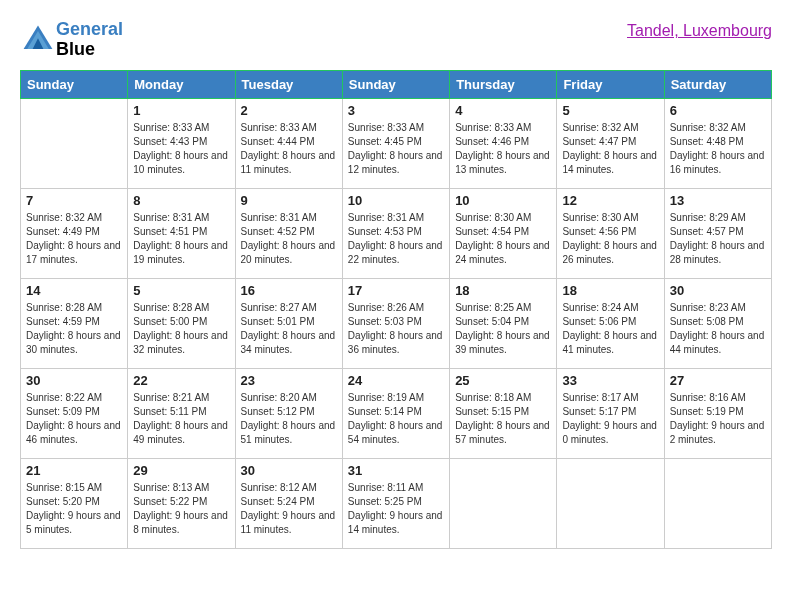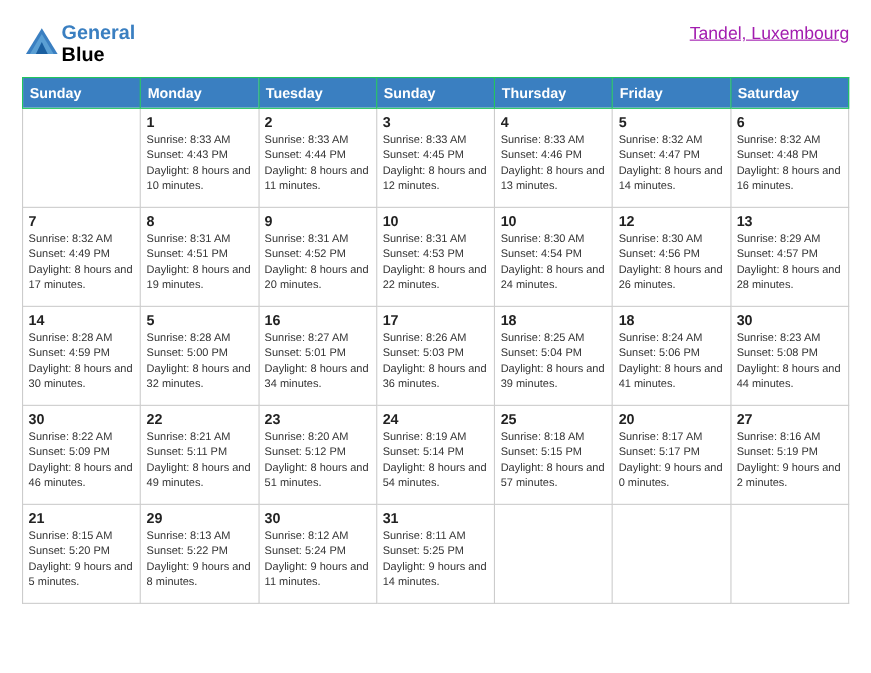--- a/index.html
+++ b/index.html
@@ -236,21 +236,21 @@
           </td>
           <td>
             <div class="day-num">24</div>
             <div class="day-info">Sunrise: 8:19 AM<br>Sunset: 5:14 PM<br>Daylight: 8 hours and 54 minutes.</div>
           </td>
           <td>
             <div class="day-num">25</div>
             <div class="day-info">Sunrise: 8:18 AM<br>Sunset: 5:15 PM<br>Daylight: 8 hours and 57 minutes.</div>
           </td>
           <td>
-            <div class="day-num">20</div>
+            <div class="day-num">33</div>
             <div class="day-info">Sunrise: 8:17 AM<br>Sunset: 5:17 PM<br>Daylight: 9 hours and 0 minutes.</div>
           </td>
           <td>
             <div class="day-num">27</div>
             <div class="day-info">Sunrise: 8:16 AM<br>Sunset: 5:19 PM<br>Daylight: 9 hours and 2 minutes.</div>
           </td>
         </tr>
         <tr class="week-row">
           <td>
             <div class="day-num">21</div>

